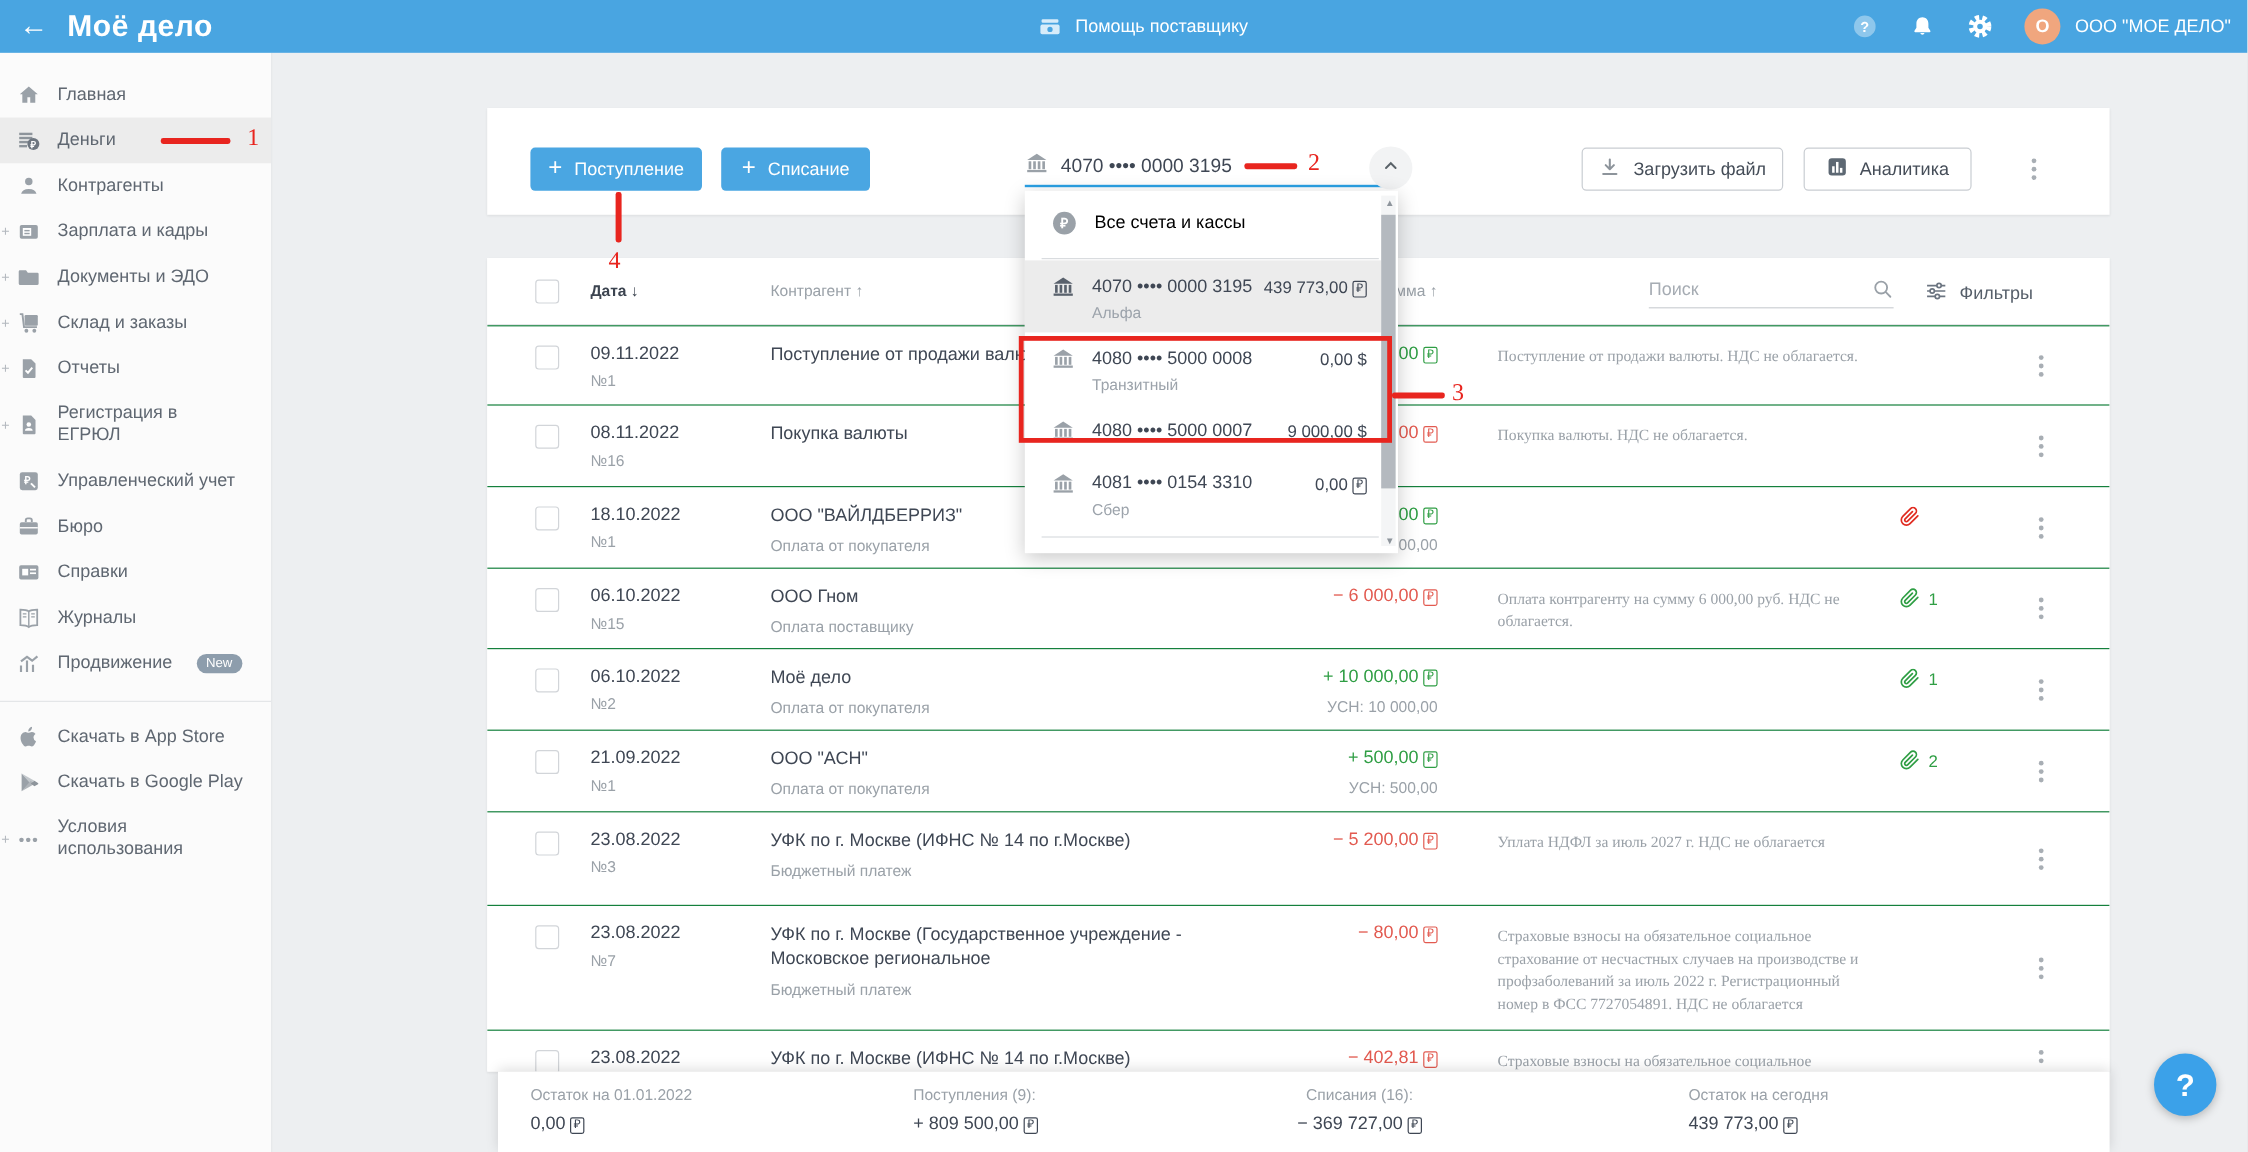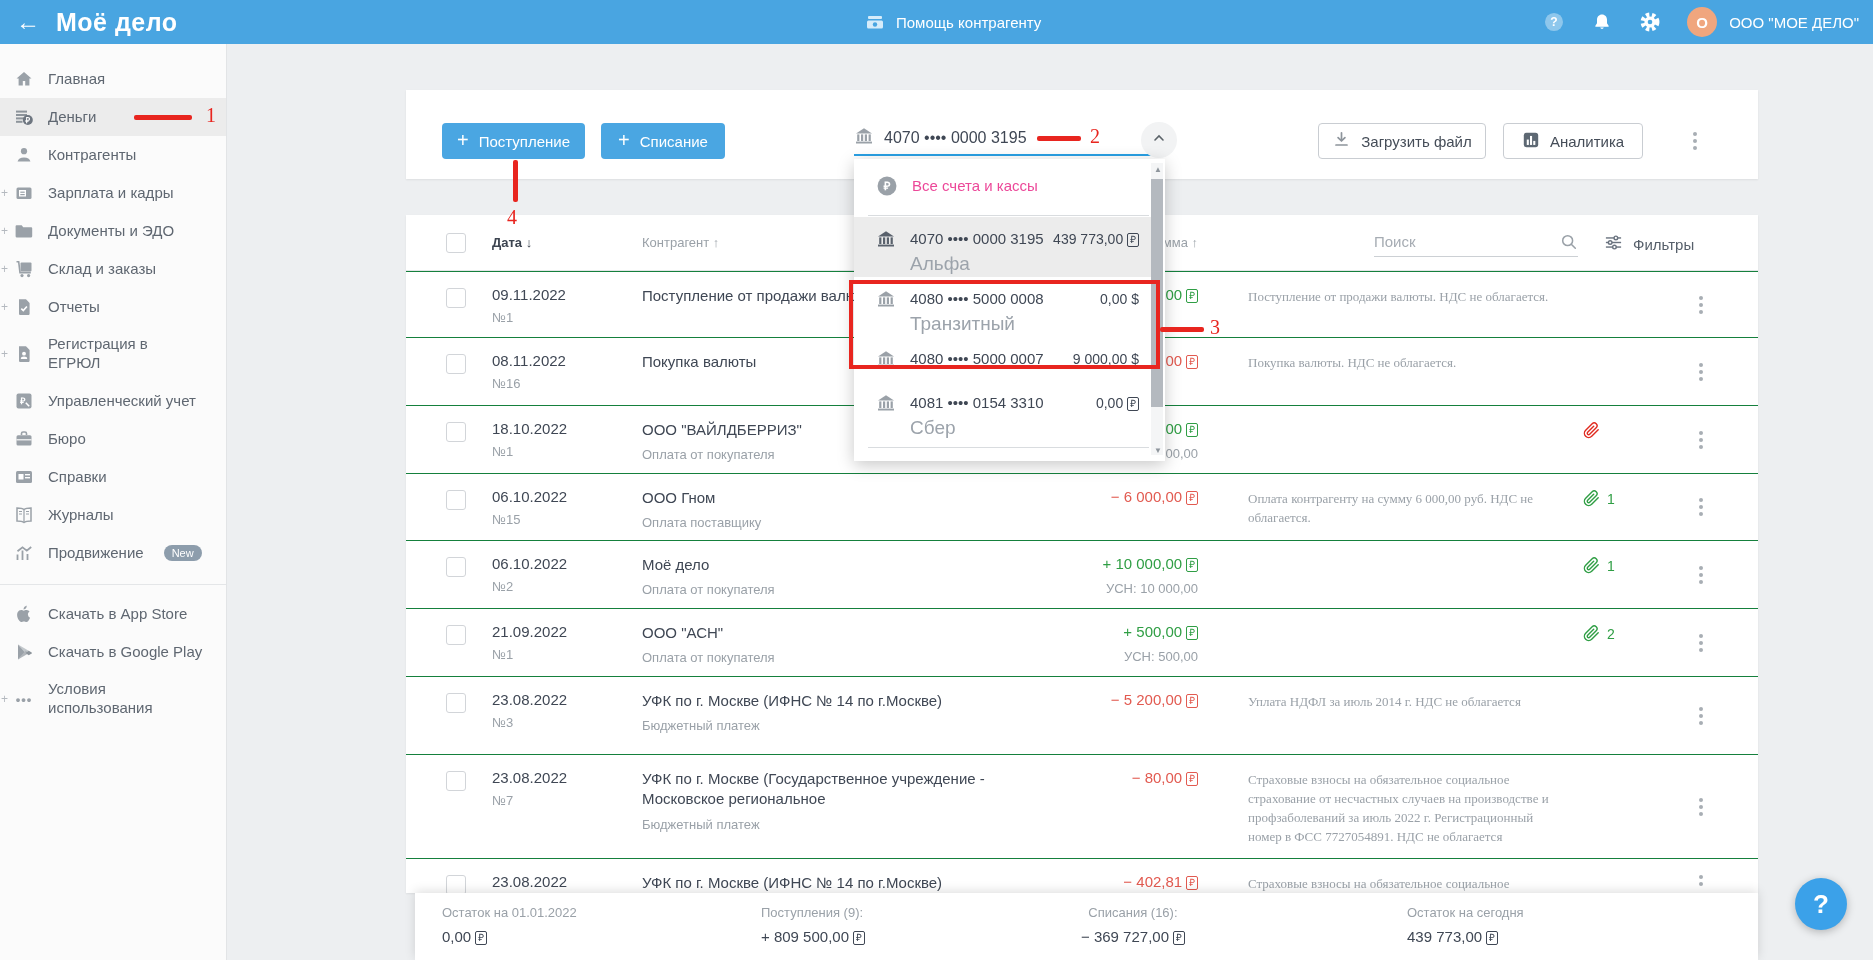--- a/index.html
+++ b/index.html
@@ -77,28 +77,28 @@
   .cell-desc{padding:16px 0 0 50px;font-size:13px;color:#9aa1a8;line-height:1.45;font-family:Liberation Serif, serif;}
   .cell-clip{padding-top:16px;display:flex;align-items:flex-start;gap:7px;justify-content:flex-start;padding-left:15px;box-sizing:border-box;}
   .clip-n{font-size:14px;margin-top:1px;}
   .cell-kebab{align-self:center;justify-self:center;}
   .trow.lastrow .cell-kebab{align-self:start;padding-top:12px;}
   
   .dropdown{position:absolute;left:854px;top:159px;width:311px;height:302px;background:#fff;z-index:40;
             box-shadow:0 4px 16px rgba(0,0,0,.22);}
   .dd-all{position:absolute;left:0;top:0;width:100%;height:56px;cursor:pointer;}
   .dd-all .circ{position:absolute;left:22px;top:16px;}
-  .dd-all .lbl{position:absolute;left:58px;top:18px;font-size:15px;color:#ec4899;}
+  .dd-all .lbl{position:absolute;left:58px;top:18px;font-size:15px;color:#000000;}
   .dd-div1{position:absolute;left:14px;right:16px;top:56px;border-top:1px solid #d9dcdf;}
   .dd-item{position:absolute;left:0;width:297px;cursor:pointer;box-sizing:border-box;}
   .dd-item.sel{background:#ececec;}
   .dd-ico{position:absolute;left:22px;top:12px;}
   .dd-num{position:absolute;left:56px;top:13px;font-size:15px;color:#3f4754;white-space:nowrap;}
   .dd-bal{position:absolute;right:12px;top:14px;font-size:14px;color:#3f4754;white-space:nowrap;}
-  .dd-name{position:absolute;left:56px;top:36px;font-size:19px;color:#9ca3ab;}
+  .dd-name{position:absolute;left:56px;top:36px;font-size:13px;color:#9ca3ab;}
   .dd-div2{position:absolute;left:14px;right:16px;top:288px;border-top:1px solid #d9dcdf;}
   .dd-track{position:absolute;right:2px;top:4px;width:12px;height:292px;background:#f4f5f6;}
   .dd-thumb{position:absolute;right:2px;top:20px;width:12px;height:228px;background:#b4b9bf;cursor:grab;}
   .dd-arr{position:absolute;right:3px;font-size:8px;color:#8e959c;cursor:pointer;}
   
   .summary{position:absolute;left:415px;top:893px;width:1343px;height:67px;background:#fff;z-index:30;
            box-shadow:0 -2px 10px rgba(0,0,0,.13);}
   .sum-block{position:absolute;top:12px;}
   .sum-label{font-size:13px;color:#9aa1a8;}
   .sum-value{font-size:15px;margin-top:8px;color:#3f4754;white-space:nowrap;}
@@ -125,21 +125,21 @@
     <div class="tb-center">
       <span class="tb-ico">
         <svg width="20" height="20" viewBox="0 0 20 20">
             <g fill="#d6ecfa">
               <rect x="3" y="4" width="14" height="3" rx="1"></rect>
               <rect x="2" y="8.5" width="16" height="8" rx="1.5"></rect>
             </g>
             <circle cx="10" cy="12.5" r="2.2" fill="#49a5e1"></circle>
           </svg>
       </span>
-      <span>Помощь контрагенту</span>
+      <span>Помощь поставщику</span>
     </div>
     <div class="tb-right">
       <span class="tb-ico">
         <svg width="24" height="24" viewBox="0 0 20 20">
             <circle cx="10" cy="10" r="8.2" fill="rgba(255,255,255,.38)"></circle>
             <text x="10" y="14" text-anchor="middle" font-size="11" font-weight="bold" fill="#fff" font-family="Liberation Sans,sans-serif">?</text>
           </svg>
       </span>
       <span class="tb-ico">
         <svg width="20" height="20" viewBox="0 0 20 20">
@@ -603,21 +603,21 @@
           <div class="tdate">23.08.2022</div>
           <div class="tnum">№3</div>
         </div>
       <div class="cell-cp">
           <div class="ttitle">УФК по г. Москве (ИФНС № 14 по г.Москве)</div>
           <div class="tsub">Бюджетный платеж</div>
         </div>
       <div class="cell-amt">
           <div class="tamt red"><span>− 5 200,00</span><span class="rub">₽</span></div>
         </div>
-      <div class="cell-desc">Уплата НДФЛ за июль 2014 г. НДС не облагается</div>
+      <div class="cell-desc">Уплата НДФЛ за июль 2027 г. НДС не облагается</div>
       <div class="cell-clip"></div>
       <div class="cell-kebab">
           <div class="kebab">
             <i></i>
             <i></i>
             <i></i>
           </div>
         </div>
     </div>
 

